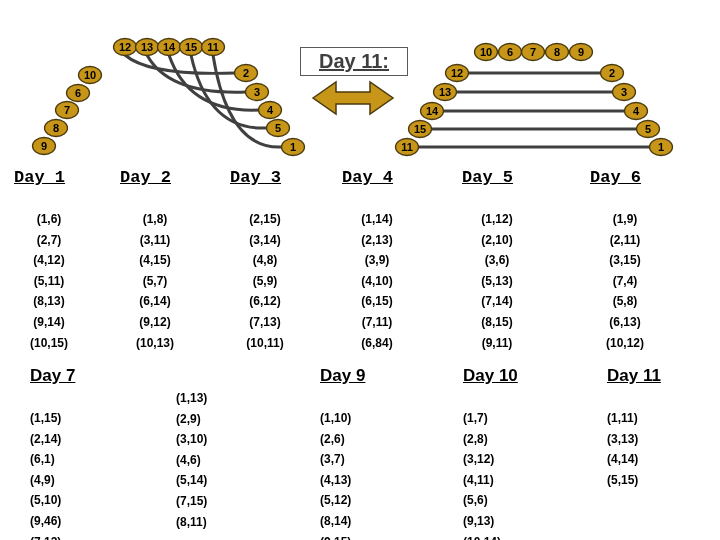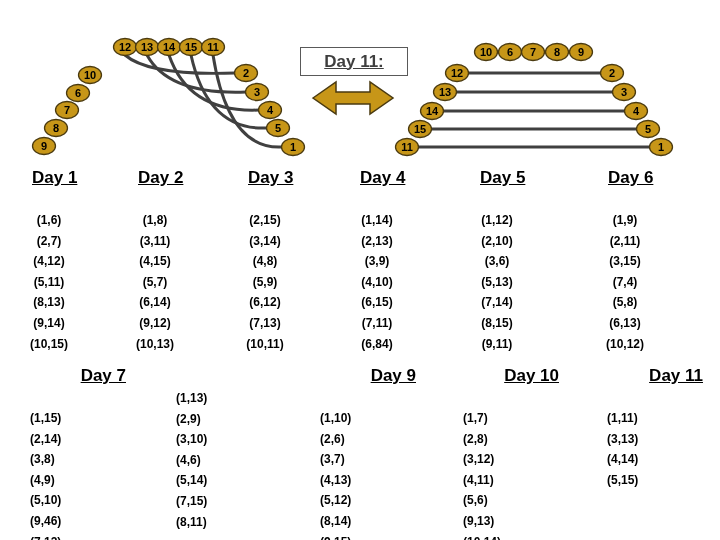--- a/index.html
+++ b/index.html
@@ -5,28 +5,28 @@
   html,body{margin:0;padding:0;background:#ffffff;}
   body{width:720px;height:540px;overflow:hidden;font-family:"Liberation Sans",sans-serif;font-weight:bold;color:#000;}
   .stage{position:relative;width:720px;height:540px;}
   #diagram-svg{position:absolute;left:0;top:0;}
   .title-box{
     position:absolute;left:300px;top:47px;width:106px;height:27px;
     border:1px solid #595959;background:#fff;
     display:flex;align-items:center;justify-content:center;
   }
   .title-box span{
-    font-size:17px;font-weight:bold;color:#3f3f3f;text-decoration:underline;
+    font-size:20px;font-weight:bold;color:#3f3f3f;text-decoration:underline;
   }
   .day-col{position:absolute;width:96px;}
   .day-col .hdr{font-size:17px;font-weight:bold;text-decoration:underline;white-space:nowrap;}
-  .row1 .hdr{margin-left:18px;}
+  .row1 .hdr{margin-left:0;font-family:Liberation Mono, monospace;}
   .row1 .pairs{width:70px;text-align:center;}
   .pairs{margin-top:22px;font-size:12px;font-weight:bold;line-height:20.6px;}
-  .row2 .hdr{margin-left:0;text-align:right;}
+  .row2 .hdr{margin-left:0;}
   .row2 .pairs{text-align:left;}
 </style>
 </head>
 <body>
 
 <div class="stage">
 
   <svg id="diagram-svg" width="720" height="165" viewBox="0 0 720 165">
       <path d="M 125 55 Q 149.2 76 235 73" fill="none" stroke="#404040" stroke-width="3" stroke-linecap="round"></path>
       <path d="M 147 55 Q 168.78 95 246 92" fill="none" stroke="#404040" stroke-width="3" stroke-linecap="round"></path>
@@ -241,21 +241,21 @@
           <div>(10,12)</div>
         </div>
       </div>
     </div>
   <div id="row2" class="row2">
       <div class="day-col" style="left: 30px; top: 366px;">
         <div class="hdr">Day 7</div>
         <div class="pairs">
           <div>(1,15)</div>
           <div>(2,14)</div>
-          <div>(3,8)</div>
+          <div>(6,1)</div>
           <div>(4,9)</div>
           <div>(5,10)</div>
           <div>(9,46)</div>
           <div>(7,12)</div>
         </div>
       </div>
       <div class="day-col" style="left: 176px; top: 366px;">
         <div class="pairs">
           <div>(1,13)</div>
           <div>(2,9)</div>

